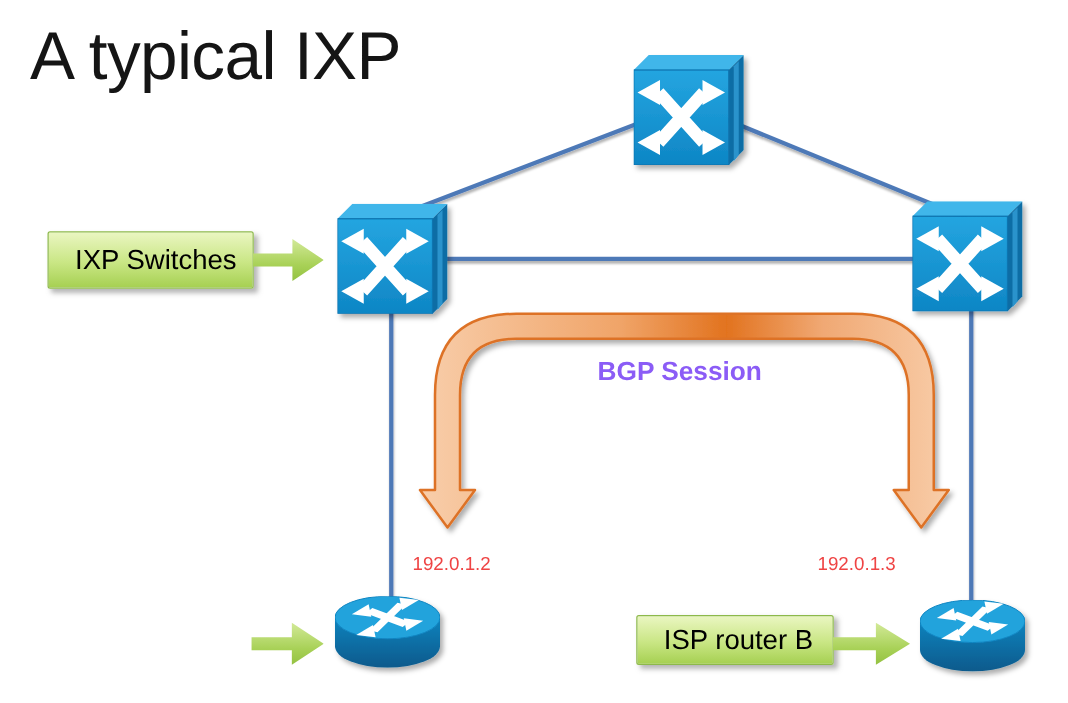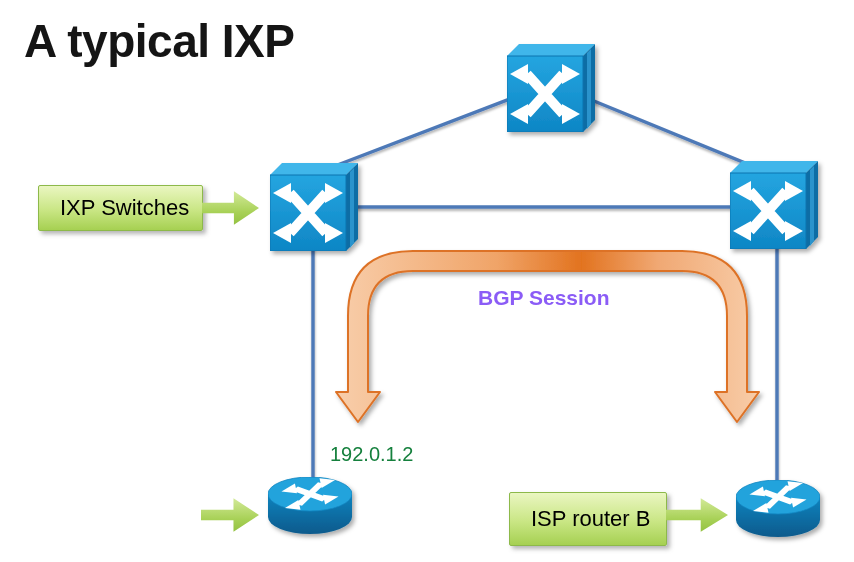--- a/index.html
+++ b/index.html
@@ -1,41 +1,41 @@
 <!DOCTYPE html>
 <html><head>
 <meta charset="utf-8">
 <style>
   * { margin:0; padding:0; box-sizing:border-box; }
   html,body { width:854px; height:562px; background:#ffffff; overflow:hidden;
               font-family:"Liberation Sans", sans-serif; }
   .stage { position:relative; width:854px; height:562px; background:#ffffff; }
   .layer { position:absolute; left:0; top:0; }
 
-  .title { position:absolute; left:24px; top:14px; font-size:46px; font-weight:700;
+  .title { position:absolute; left:24px; top:14px; font-size:54px; font-weight:400;
            color:#151515; letter-spacing:-0.5px; white-space:nowrap; }
 
   .callout-box { position:absolute; display:flex; align-items:center; padding-left:21px;
                  font-size:22px; color:#000;
                  background:linear-gradient(180deg,#EAF6C1 0%,#C9E684 55%,#A6D052 100%);
                  border:1.5px solid #8DB94A; border-radius:2px;
                  box-shadow:3px 3px 4px rgba(110,110,110,0.5); }
   #callout-ixp { left:38px;  top:185px; width:165px; height:46px; }
   #callout-ra  { left:40px;  top:492px; width:162px; height:45px; }
-  #callout-rb  { left:509px; top:492px; width:158px; height:54px; }
+  #callout-rb  { left:509px; top:492px; width:158px; height:40px; }
 
   .callout-arrow { position:absolute;
                    background:linear-gradient(180deg,#D9EDA2 0%,#A8D157 60%,#8FBE3C 100%);
                    clip-path:polygon(0 37%,56% 37%,56% 8%,100% 50%,56% 92%,56% 63%,0 63%);
                    filter:drop-shadow(2px 2px 2px rgba(100,100,100,0.45)); }
   #arrow-ixp { left:202px; top:188px; width:57px; height:40px; }
   #arrow-ra  { left:201px; top:495px; width:58px; height:40px; }
   #arrow-rb  { left:666px; top:495px; width:62px; height:40px; }
 
-  .ip-label { position:absolute; font-size:20px; color:#15803d; white-space:nowrap; }
+  .ip-label { position:absolute; font-size:15px; color:#ef4444; white-space:nowrap; }
   #ip-a { left:330px; top:443px; }
   #ip-b { left:654px; top:443px; }
 
   .bgp-label { position:absolute; left:478px; top:286px; font-size:21px; font-weight:700;
                color:#8b5cf6; white-space:nowrap; }
 </style>
 </head>
 <body>
 
 <div class="stage">
@@ -121,14 +121,15 @@
 
   <div class="callout-arrow" id="arrow-ra"></div>
 
   <div class="callout-box" id="callout-rb">
     <span>ISP router B</span>
   </div>
   <div class="callout-arrow" id="arrow-rb"></div>
 
   <div class="bgp-label">BGP Session</div>
   <div class="ip-label" id="ip-a">192.0.1.2</div>
+  <div class="ip-label" id="ip-b">192.0.1.3</div>
 
 </div>
 
 </body></html>

